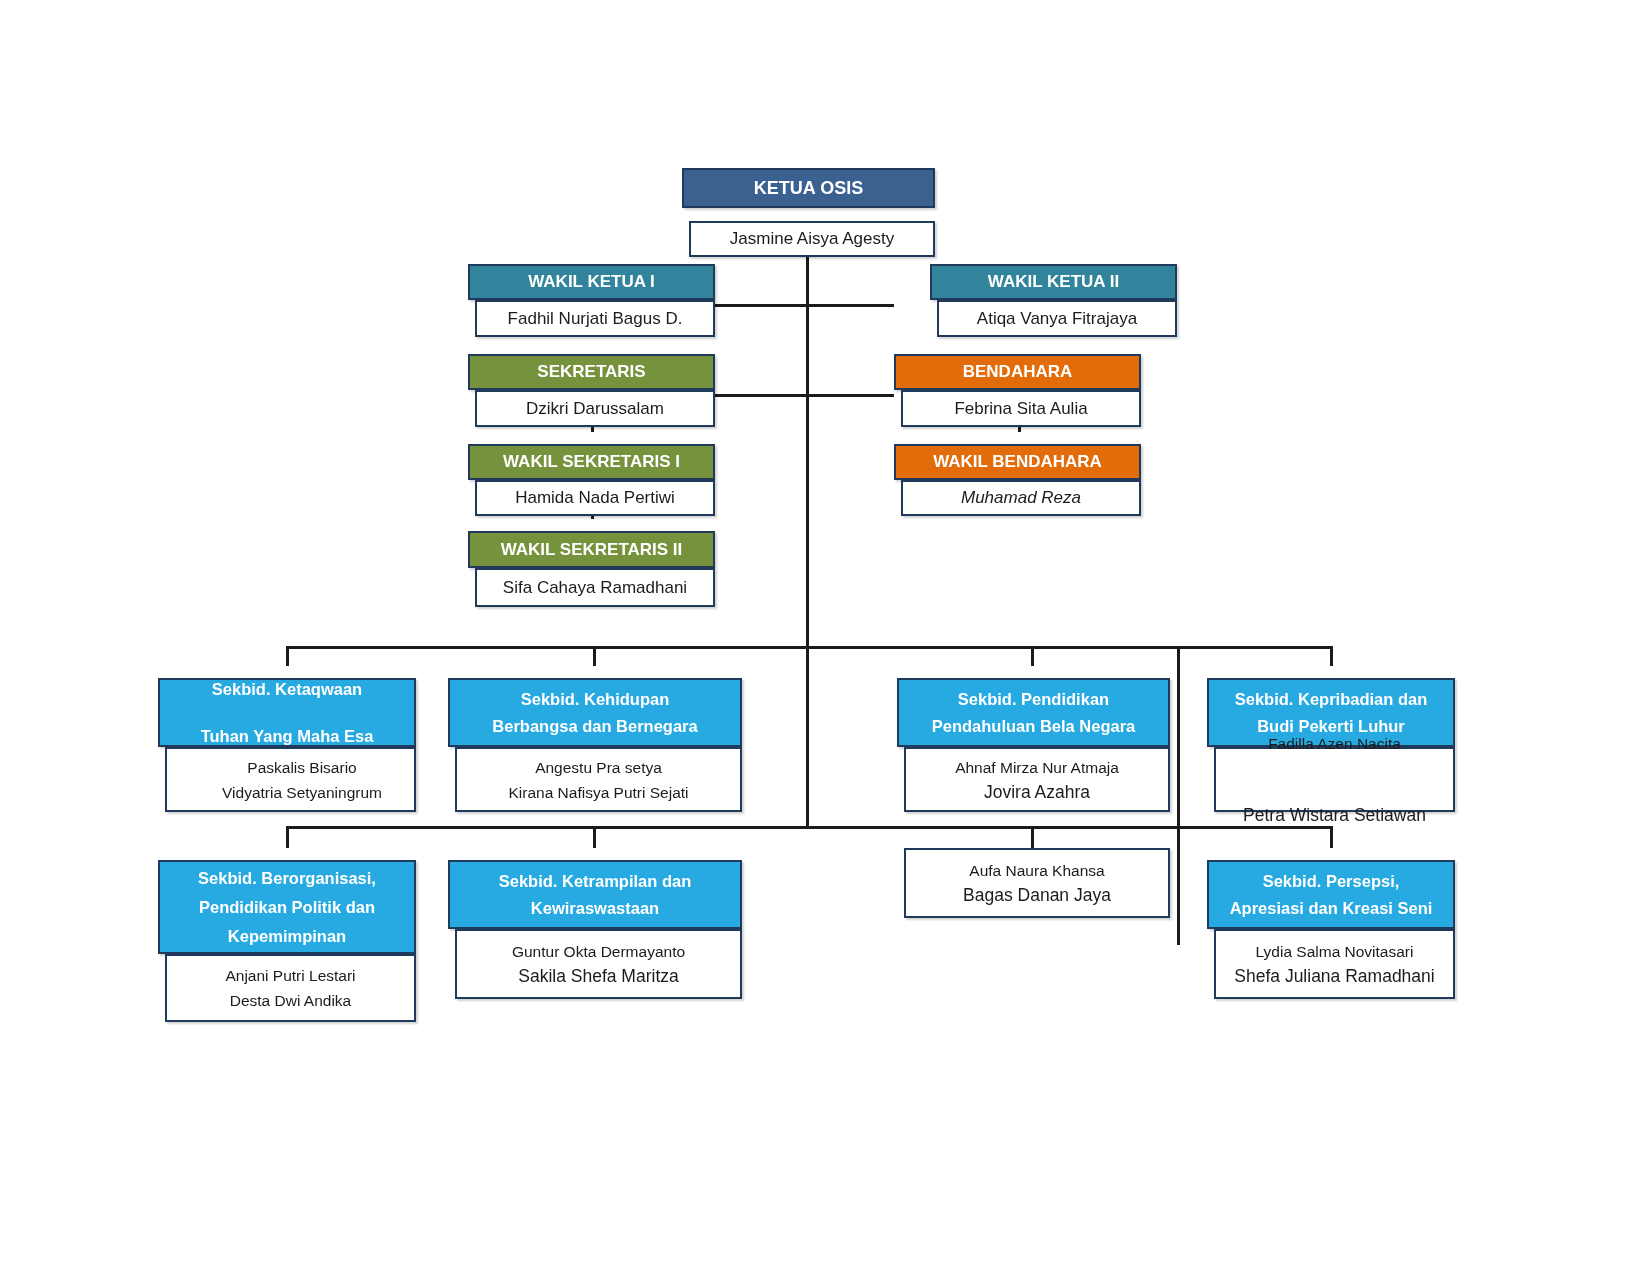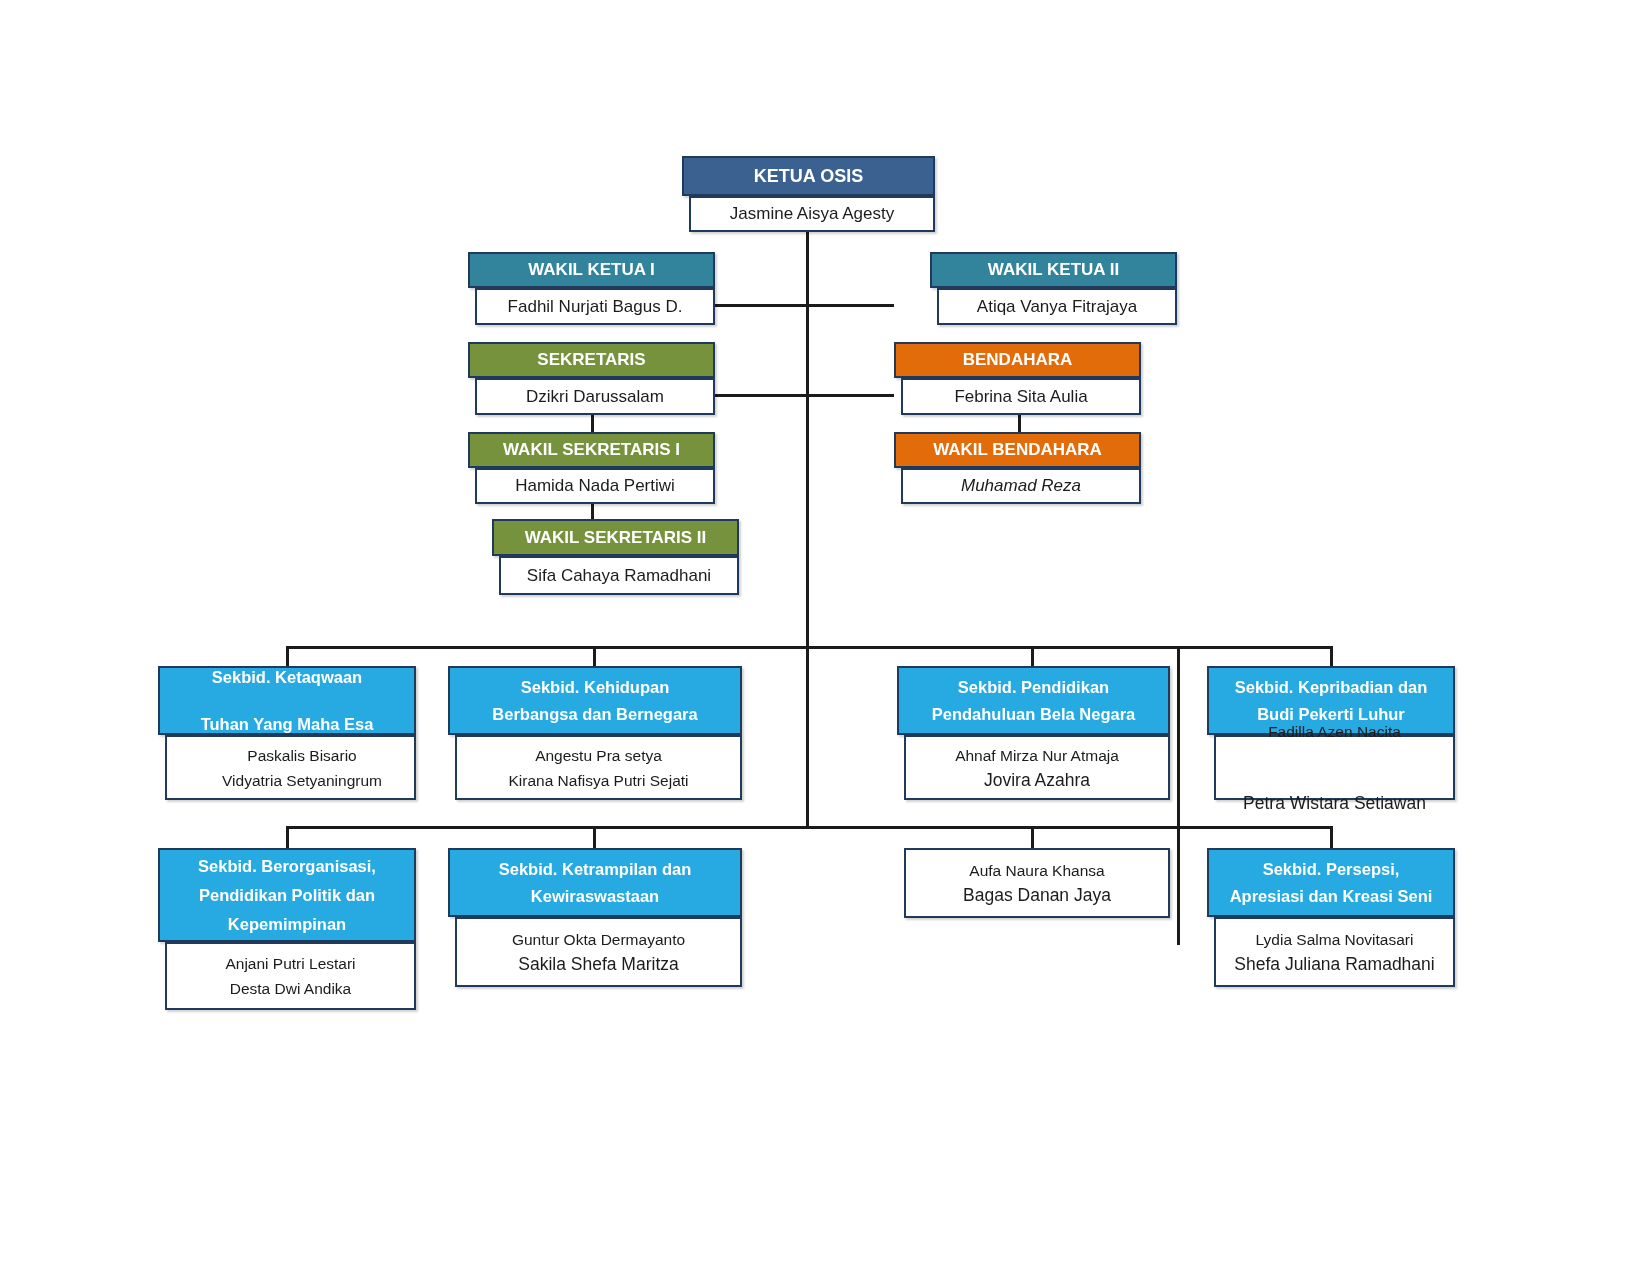--- a/index.html
+++ b/index.html
@@ -7,20 +7,21 @@
     position:relative;width:1650px;height:1275px;background:#ffffff;overflow:hidden;
     font-family:"Liberation Sans","DejaVu Sans",sans-serif;
   }
   *{box-sizing:border-box;}
   .cline{position:absolute;background:var(--line);z-index:1;}
   .node{position:absolute;z-index:2;}
   .hdr{
     border:2px solid var(--border);color:#ffffff;font-weight:bold;
     display:flex;align-items:center;justify-content:center;text-align:center;
     box-shadow:2px 2px 2px rgba(0,0,0,0.18);
+    margin-top:12px;
   }
   .hdr.multi{flex-direction:column;}
   .hline{line-height:27px;font-size:16.5px;white-space:nowrap;}
   .hline.tall{line-height:29px;}
   .bodybox{
     border:2px solid var(--border);background:#ffffff;margin-left:7px;
     display:flex;flex-direction:column;align-items:center;justify-content:center;
     text-align:center;color:#1c1c1c;box-shadow:2px 2px 2px rgba(0,0,0,0.18);
   }
   .name{font-size:17px;white-space:nowrap;}
@@ -50,21 +51,21 @@
   <div class="cline" style="left:1330px;top:646px;width:3px;height:20px;"></div>
   <div class="cline" style="left:1177px;top:646px;width:3px;height:299px;"></div>
   <div class="cline" style="left:286px;top:826px;width:1047px;height:3px;"></div>
   <div class="cline" style="left:286px;top:826px;width:3px;height:22px;"></div>
   <div class="cline" style="left:593px;top:826px;width:3px;height:22px;"></div>
   <div class="cline" style="left:1031px;top:826px;width:3px;height:22px;"></div>
   <div class="cline" style="left:1330px;top:826px;width:3px;height:22px;"></div>
 
   <div class="node" style="left:682px;top:156px;width:253px;">
     <div class="hdr bg-navy" style="height:40px;font-size:18px;">KETUA OSIS</div>
-    <div class="bodybox" style="height:36px;">
+    <div class="bodybox" style="height:36px;margin-top:13px;">
       <div class="name">Jasmine Aisya Agesty</div>
     </div>
   </div>
 
   <div class="node" style="left:468px;top:252px;width:247px;">
     <div class="hdr bg-teal" style="height:36px;font-size:17px;">WAKIL KETUA I</div>
     <div class="bodybox" style="height:37px;">
       <div class="name">Fadhil Nurjati Bagus D.</div>
     </div>
   </div>
@@ -94,21 +95,21 @@
       <div class="name">Hamida Nada Pertiwi</div>
     </div>
   </div>
   <div class="node" style="left:894px;top:432px;width:247px;">
     <div class="hdr bg-orange" style="height:36px;font-size:17px;">WAKIL BENDAHARA</div>
     <div class="bodybox" style="height:36px;font-style:italic;">
       <div class="name">Muhamad Reza</div>
     </div>
   </div>
 
-  <div class="node" style="left:492px;top:519px;width:247px;">
+  <div class="node" style="left:468px;top:519px;width:247px;">
     <div class="hdr bg-green" style="height:37px;font-size:17px;">WAKIL SEKRETARIS II</div>
     <div class="bodybox" style="height:39px;">
       <div class="name">Sifa Cahaya Ramadhani</div>
     </div>
   </div>
 
   <div class="node" style="left:158px;top:666px;width:258px;">
     <div class="hdr bg-blue multi" style="height:69px;gap:20px;">
       <div class="hline">Sekbid. Ketaqwaan</div>
       <div class="hline">Tuhan Yang Maha Esa</div>

